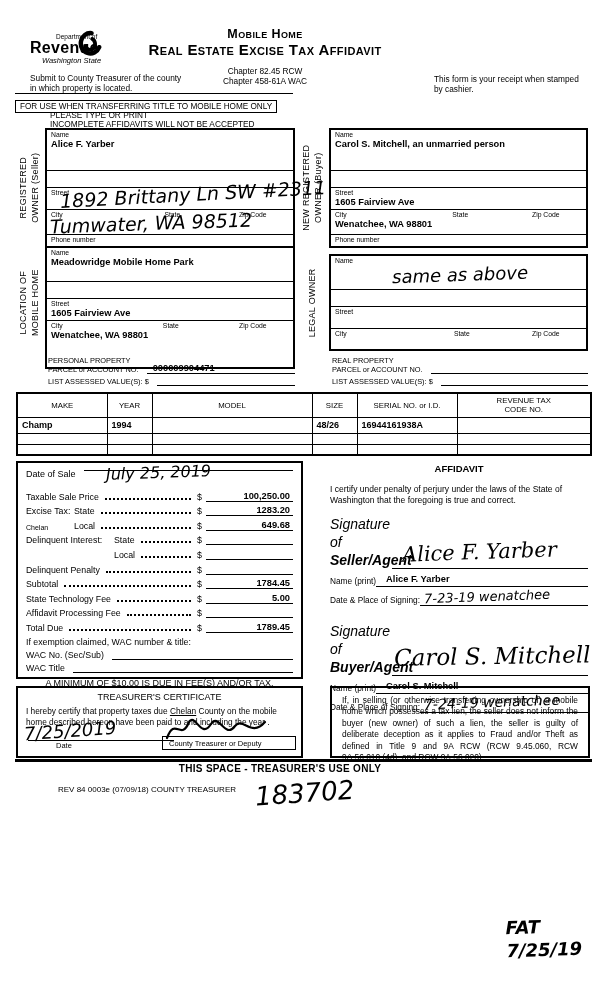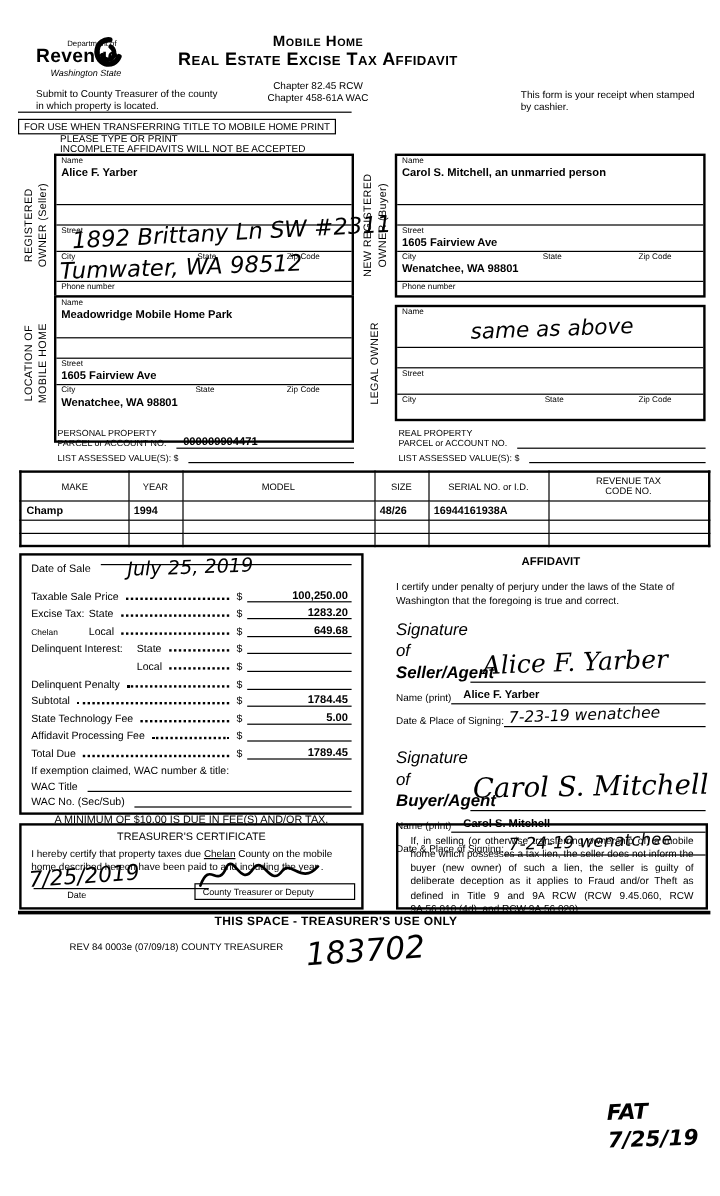--- a/index.html
+++ b/index.html
@@ -118,21 +118,21 @@
     <div>by cashier.</div>
   </div>
 
   <div class="abs small8" style="left:30px;top:73px;width:240px;">
     <div>Submit to County Treasurer of the county</div>
     <div>in which property is located.</div>
   </div>
   <div class="abs" style="left:15px;top:93px;width:278px;height:1px;background:#000;"></div>
 
   <div class="abs" style="left:15px;top:95px;">
-    <span class="usebox">FOR USE WHEN TRANSFERRING TITLE TO MOBILE HOME PRINT</span>
+    <span class="usebox">FOR USE WHEN TRANSFERRING TITLE TO MOBILE HOME ONLY</span>
   </div>
   <div class="abs small8" style="left:50px;top:110px;">PLEASE TYPE OR PRINT</div>
   <div class="abs small8" style="left:50px;top:119px;">INCOMPLETE AFFIDAVITS WILL NOT BE ACCEPTED</div>
 
   <div class="side-label" style="left:-35px;top:176px;width:130px;">
     <div>REGISTERED</div>
     <div>OWNER (Seller)</div>
   </div>
   <div class="obox" style="left:45px;top:128px;width:250px;height:120px;">
     <div class="orow first" style="height:40px;">
@@ -364,25 +364,25 @@
     </div>
     <div class="fee-row">
       <span class="fee-label">Total Due</span>
       <span class="leader"></span>
       <span class="dollar">$</span>
       <span class="amount">1789.45</span>
     </div>
 
     <div style="font-size:8.8px;margin-top:4px;">If exemption claimed, WAC number &amp; title:</div>
     <div class="wacrow">
+      <span>WAC No. (Sec/Sub)</span>
+      <span class="line"></span>
+    </div>
+    <div class="wacrow">
       <span>WAC Title</span>
-      <span class="line"></span>
-    </div>
-    <div class="wacrow">
-      <span>WAC No. (Sec/Sub)</span>
       <span class="line"></span>
     </div>
     <div class="center" style="font-size:9px;margin-top:5px;">A MINIMUM OF $10.00 IS DUE IN FEE(S) AND/OR TAX.</div>
   </div>
 
   <div class="aff" style="left:330px;top:463px;width:258px;">
     <div class="center b" style="font-size:9.5px;">AFFIDAVIT</div>
     <div style="margin-top:8px;">I certify under penalty of perjury under the laws of the State of Washington that the foregoing is true and correct.</div>
 
     <div class="sig-row">

